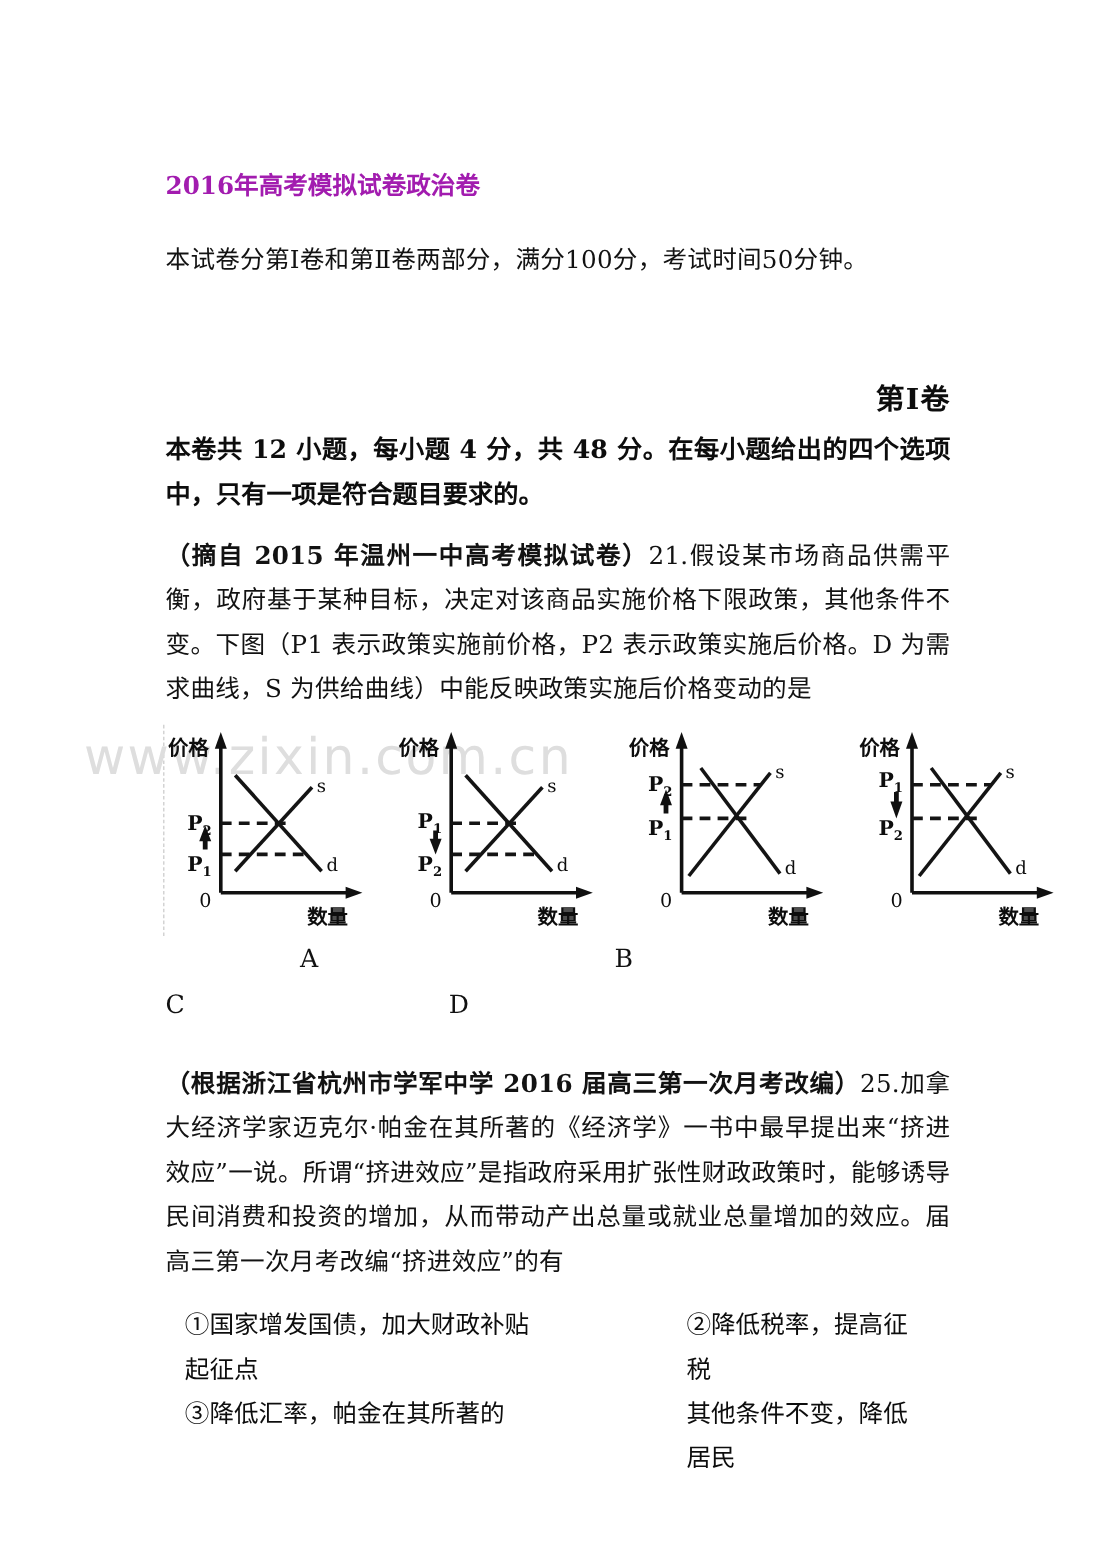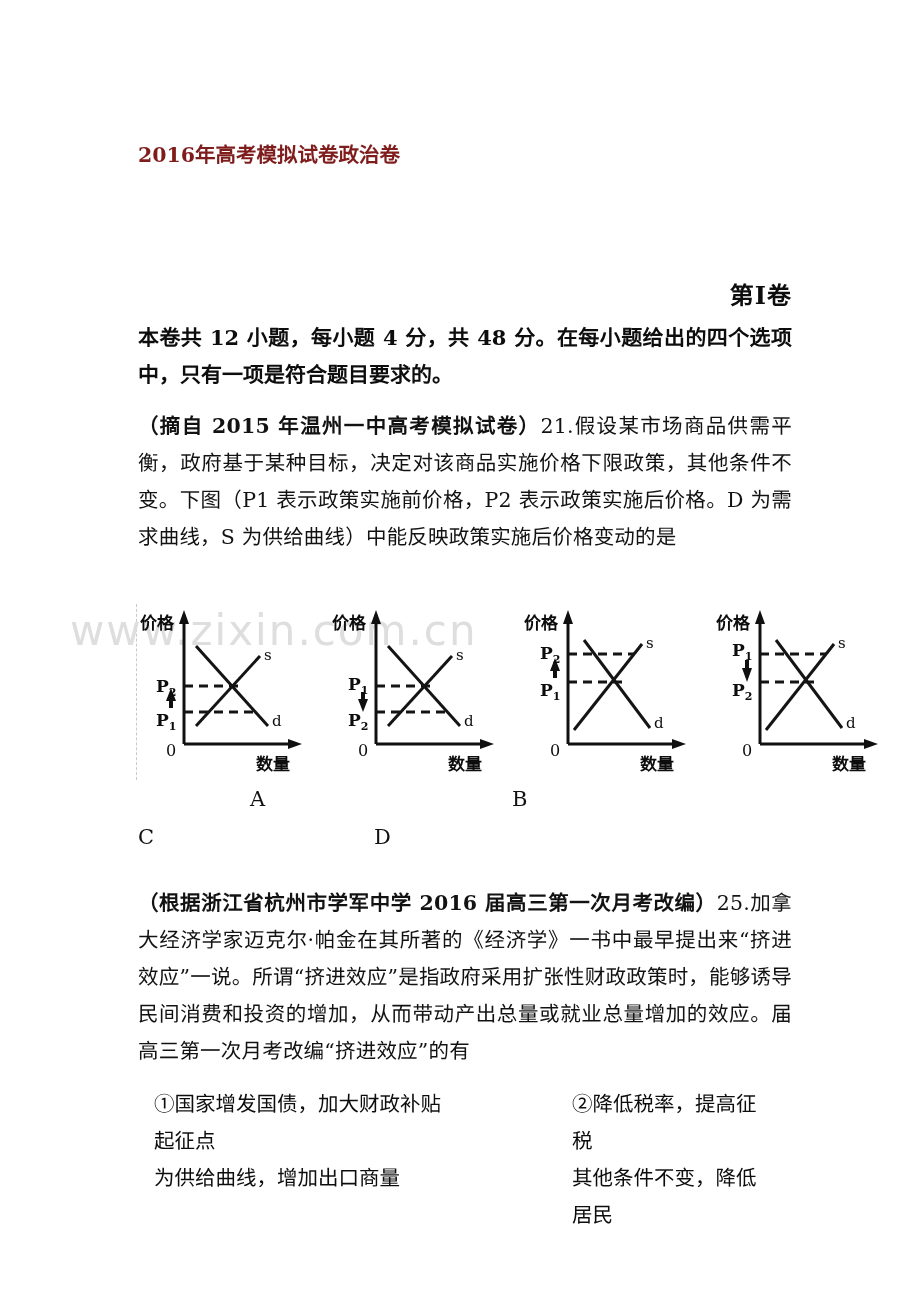--- a/index.html
+++ b/index.html
@@ -52,21 +52,21 @@
     text-justify: inter-ideograph;
     margin: 0;
     color: #121212;
   }
 
   .title {
     font-size: 20.5px;
     font-weight: bold;
     line-height: 30px;
     margin: 0;
-    color: #7f1d1d;
+    color: #a21caf;
   }
 
   .spacer-lg { height: 56px; }
   .spacer-md { height: 30px; }
   .spacer-sm { height: 14px; }
 
   .juan-heading {
     font-size: 24px;
     font-weight: bold;
     text-align: right;
@@ -182,20 +182,21 @@
   <div class="margin-rule"></div>
 
   <div class="content">
 
     <div class="spacer-lg" style="height:140px"></div>
 
     <p class="title">2016年高考模拟试卷政治卷</p>
 
     <div class="spacer-md" style="height:28px"></div>
 
+    <p class="para">本试卷分第Ⅰ卷和第Ⅱ卷两部分，满分100分，考试时间50分钟。</p>
 
     <div class="spacer-sm" style="height:9px"></div>
 
 
     <div class="spacer-lg" style="height:72px"></div>
 
     <p class="juan-heading">第Ⅰ卷</p>
 
     <div class="spacer-sm" style="height:6px"></div>
 
@@ -330,20 +331,20 @@
       <div class="choice-wrap">
         <span class="choice-left">①国家增发国债，加大财政补贴</span>
         <span class="choice-right">②降低税率，提高征税</span>
       </div>
 
       <div class="choice-wrap">
         <span class="choice-left">起征点</span>
       </div>
 
       <div class="choice-wrap">
-        <span class="choice-left">为供给曲线，增加出口商量</span>
+        <span class="choice-left">③降低汇率，帕金在其所著的</span>
         <span class="choice-right">其他条件不变，降低居民</span>
       </div>
 
     </div>
   </div>
 
 </div>
 
 </body></html>

